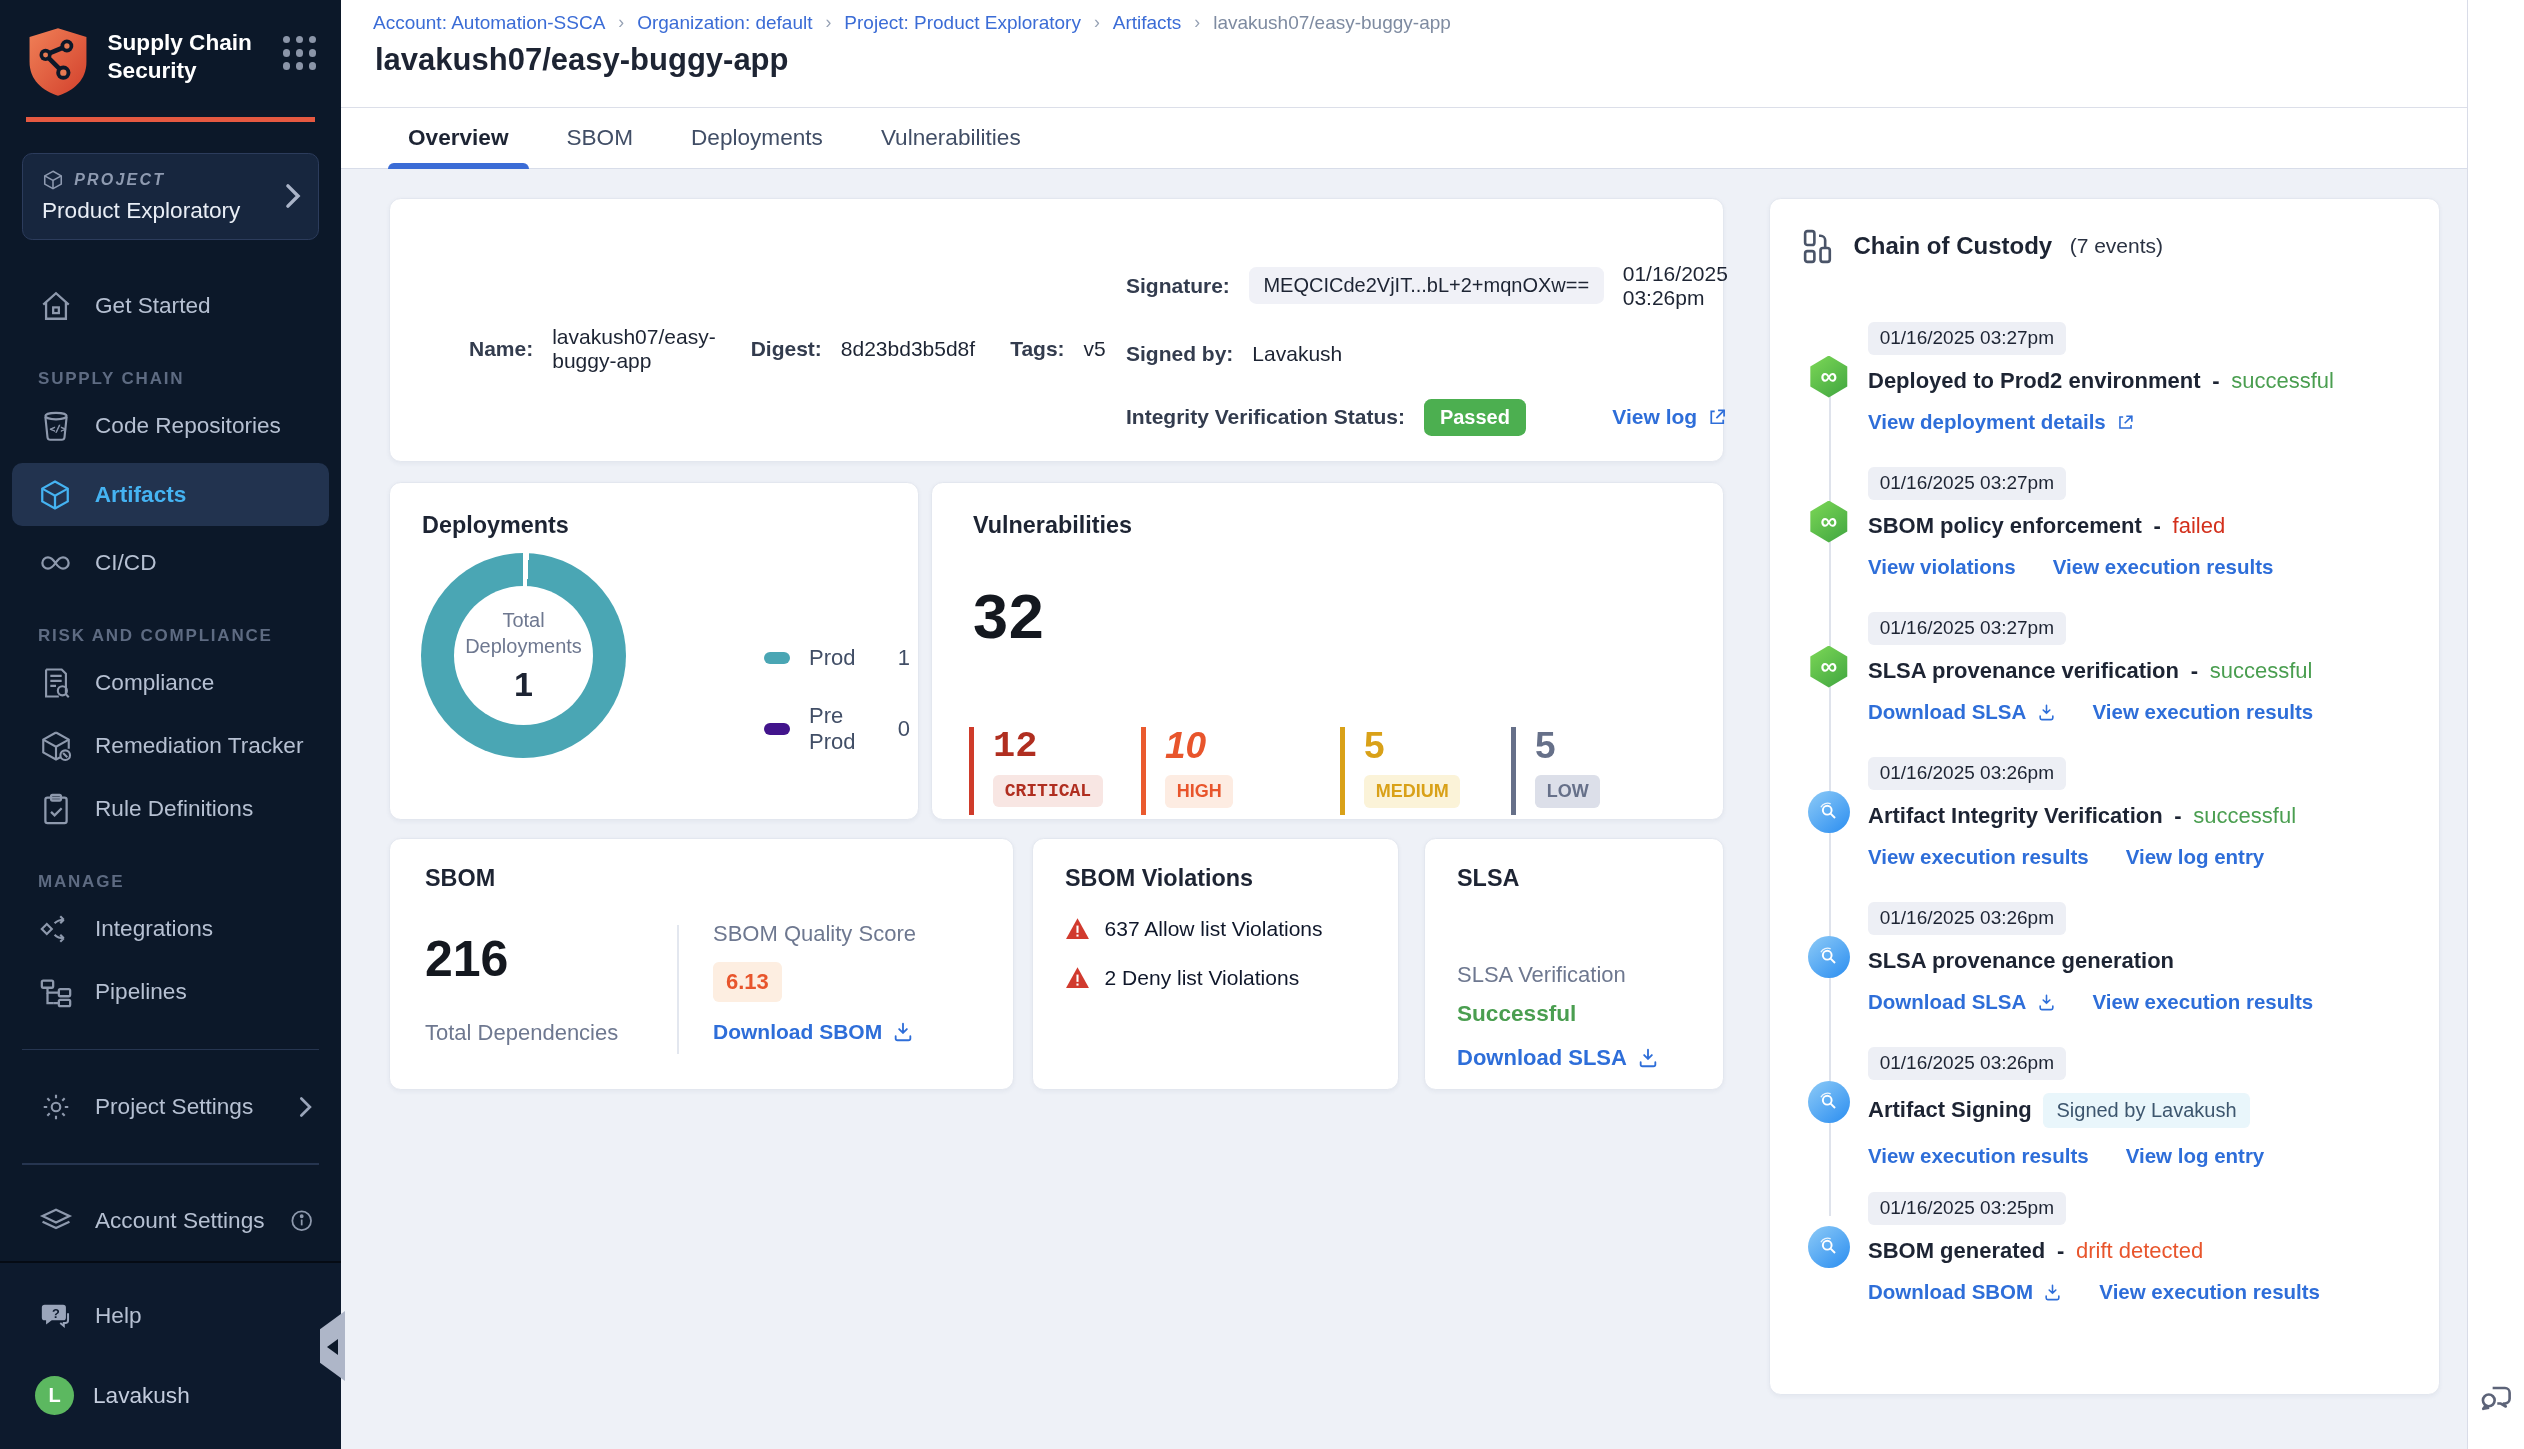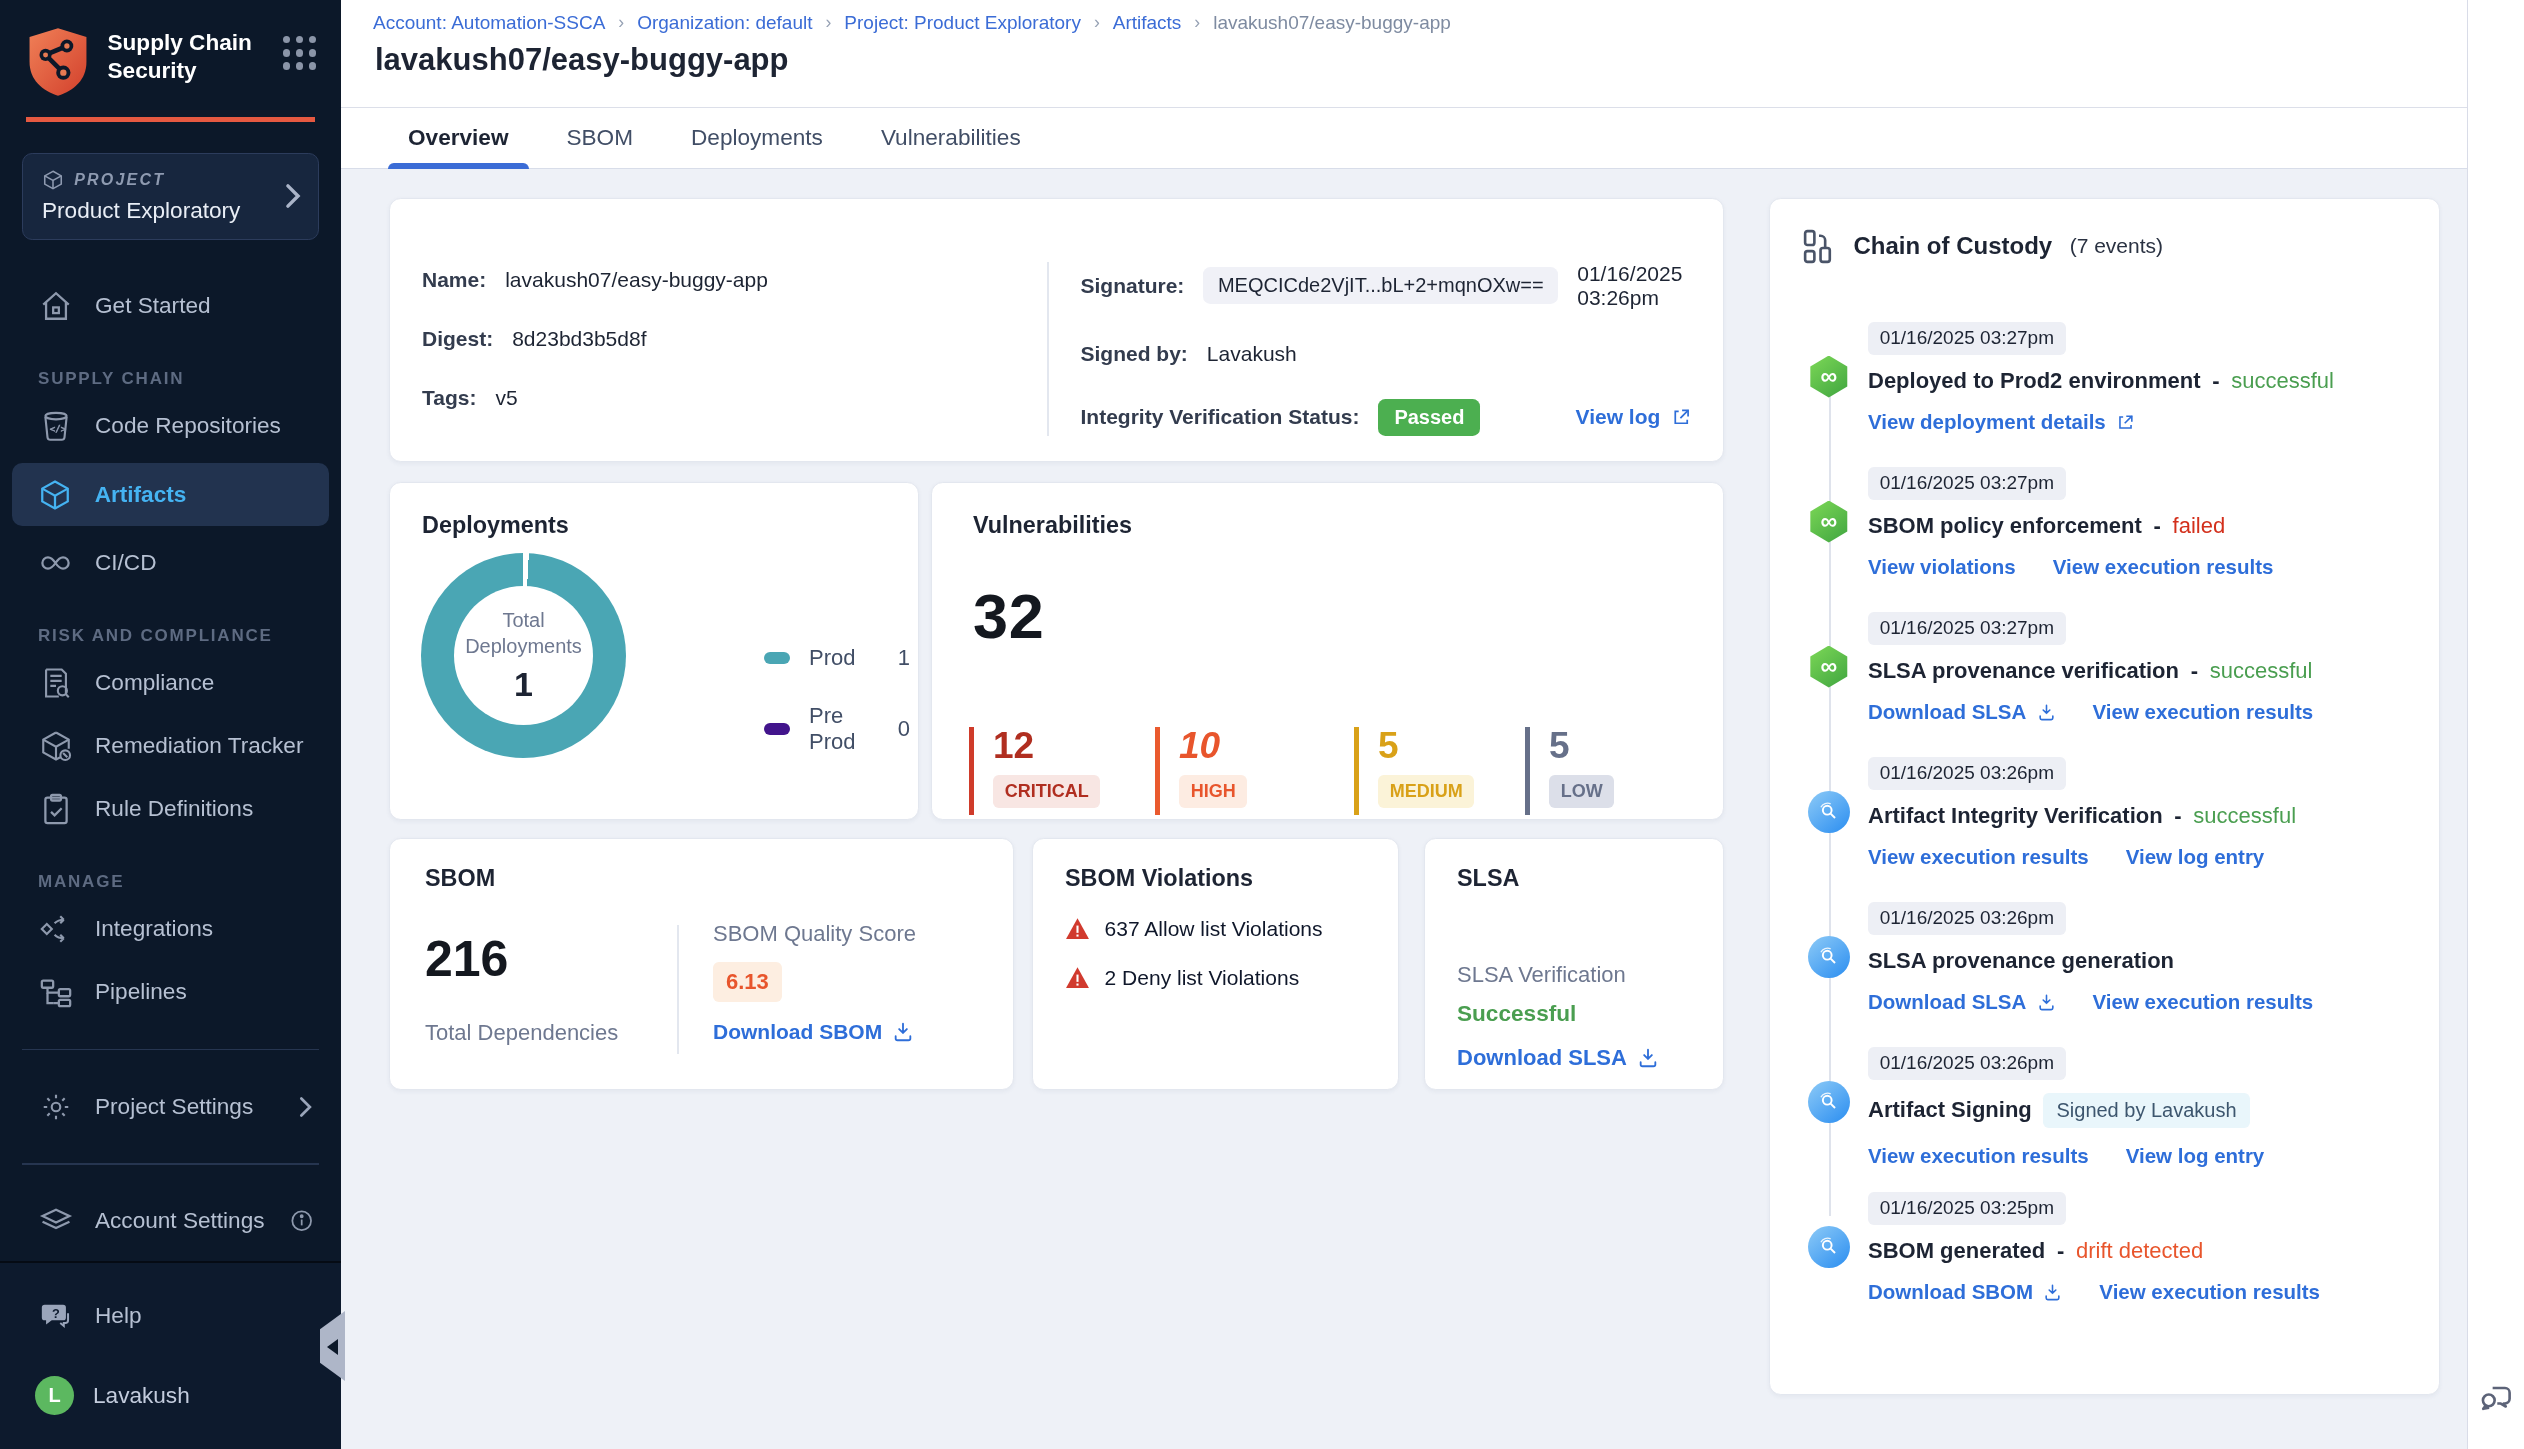--- a/index.html
+++ b/index.html
@@ -64,21 +64,21 @@
     height:6.6px; background:#3b6cd6; border-radius:5.8px 5.8px 0 0; }
 
   
   .content { position:absolute; left:341px; top:169px; width:2127px; height:1280px; background:#eef1f7; }
   .card { position:absolute; background:#fff; border:1.5px solid #e3e7ef; border-radius:11.7px;
     box-shadow:0 1.5px 4.4px rgba(35,50,95,.05); }
   .card-title { font-size:23.4px; font-weight:bold; color:#1d2433; }
 
   .card-general { left:48px; top:28.5px; width:1335px; height:264px; padding:29px 32px; }
   .gi-grid { display:flex; margin-top:34px; }
-  .gi-col-left { width:625px; display:flex; flex-direction:column; gap:22px; }
+  .gi-col-left { width:625px; display:flex; flex-direction:row; gap:35px;margin-left:47px; }
   .gi-vdiv { width:1.5px; background:#e3e7ef; margin-right:32px; }
   .gi-col-right { flex:1; display:flex; flex-direction:column; gap:26px; }
   .gi-row { display:flex; align-items:center; gap:19px; font-size:21px; color:#1d2433; min-height:37px; }
   .gi-label { font-weight:bold; color:#333c4e; white-space:nowrap; }
   .sig-pill { background:#f0f1f7; border-radius:7.3px; padding:7.3px 14.6px; font-size:20px; color:#1d2433; }
   .push-right { margin-left:auto; }
   .badge-passed { background:#4caf50; color:#fff; font-size:20px; font-weight:bold;
     padding:7.3px 16px; border-radius:7.3px; }
   .link { color:#2e6ed9; font-weight:bold; font-size:21px; display:inline-flex; align-items:center;
     gap:10.2px; cursor:pointer; }
@@ -483,21 +483,21 @@
           <span class="legend-label">Pre Prod</span>
           <span class="legend-val">0</span>
         </div>
       </div>
   </div>
 
   <div class="card card-vulns">
     <div class="card-title">Vulnerabilities</div>
     <div class="vuln-total">32</div>
     <div class="sev-row" id="sev-row">
-        <div class="sev" style="border-left-color: rgb(207, 59, 42); width: 186px;"><div class="sev-count" style="color: rgb(176, 46, 32);">12</div><span class="sev-badge" style="background: rgb(248, 230, 227); color: rgb(176, 46, 32);">CRITICAL</span></div>
+        <div class="sev" style="border-left-color: rgb(207, 59, 42); width: 172px; font-family: Liberation Mono, monospace;"><div class="sev-count" style="color: rgb(176, 46, 32);">12</div><span class="sev-badge" style="background: rgb(248, 230, 227); color: rgb(176, 46, 32);">CRITICAL</span></div>
         <div class="sev" style="border-left-color: rgb(234, 90, 46); width: 199px;"><div class="sev-count" style="color: rgb(232, 85, 44); font-style: italic;">10</div><span class="sev-badge" style="background: rgb(253, 236, 226); color: rgb(232, 85, 44);">HIGH</span></div>
         <div class="sev" style="border-left-color: rgb(217, 161, 24); width: 171px;"><div class="sev-count" style="color: rgb(217, 161, 24);">5</div><span class="sev-badge" style="background: rgb(251, 243, 216); color: rgb(217, 161, 24);">MEDIUM</span></div>
         <div class="sev" style="border-left-color: rgb(102, 112, 137); width: 146px;"><div class="sev-count" style="color: rgb(102, 112, 137);">5</div><span class="sev-badge" style="background: rgb(220, 223, 233); color: rgb(102, 112, 137);">LOW</span></div>
       </div>
   </div>
 
   <div class="card card-sbom">
     <div class="card-title">SBOM</div>
     <div class="sbom-total">216</div>
     <div class="sbom-deps">Total Dependencies</div>

